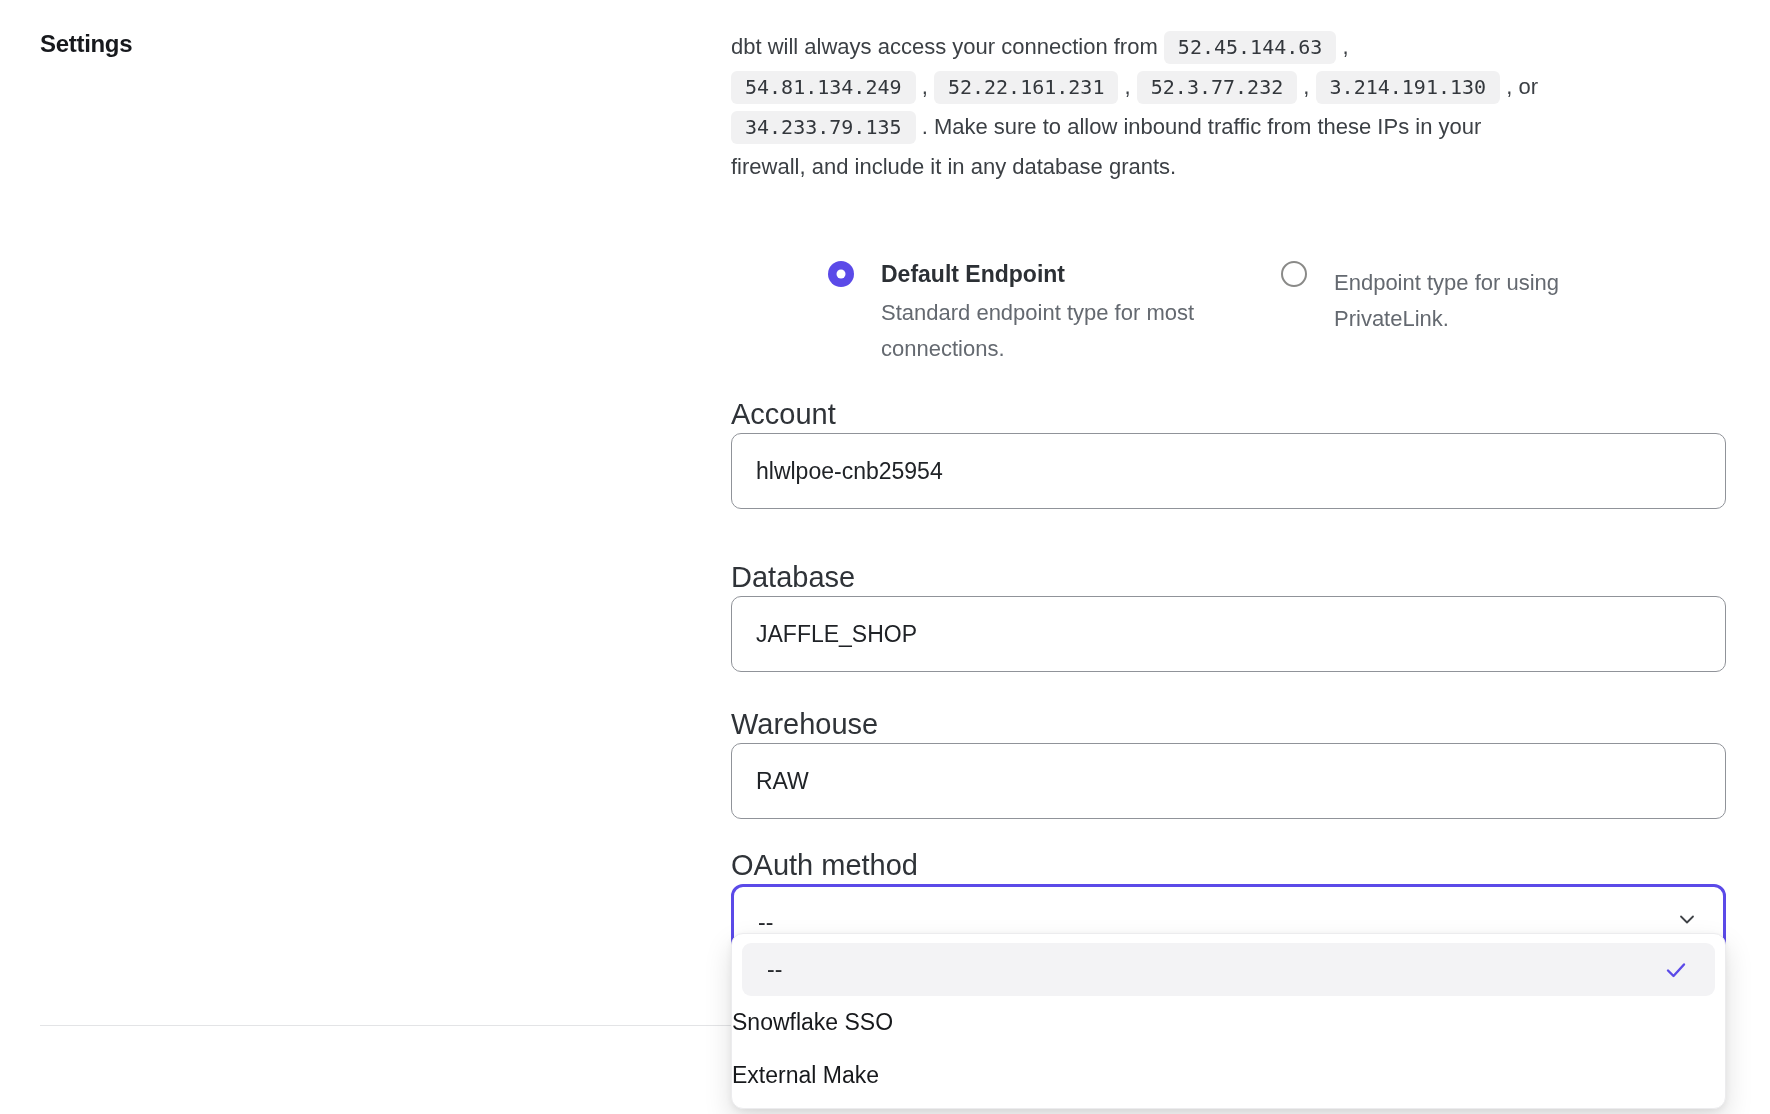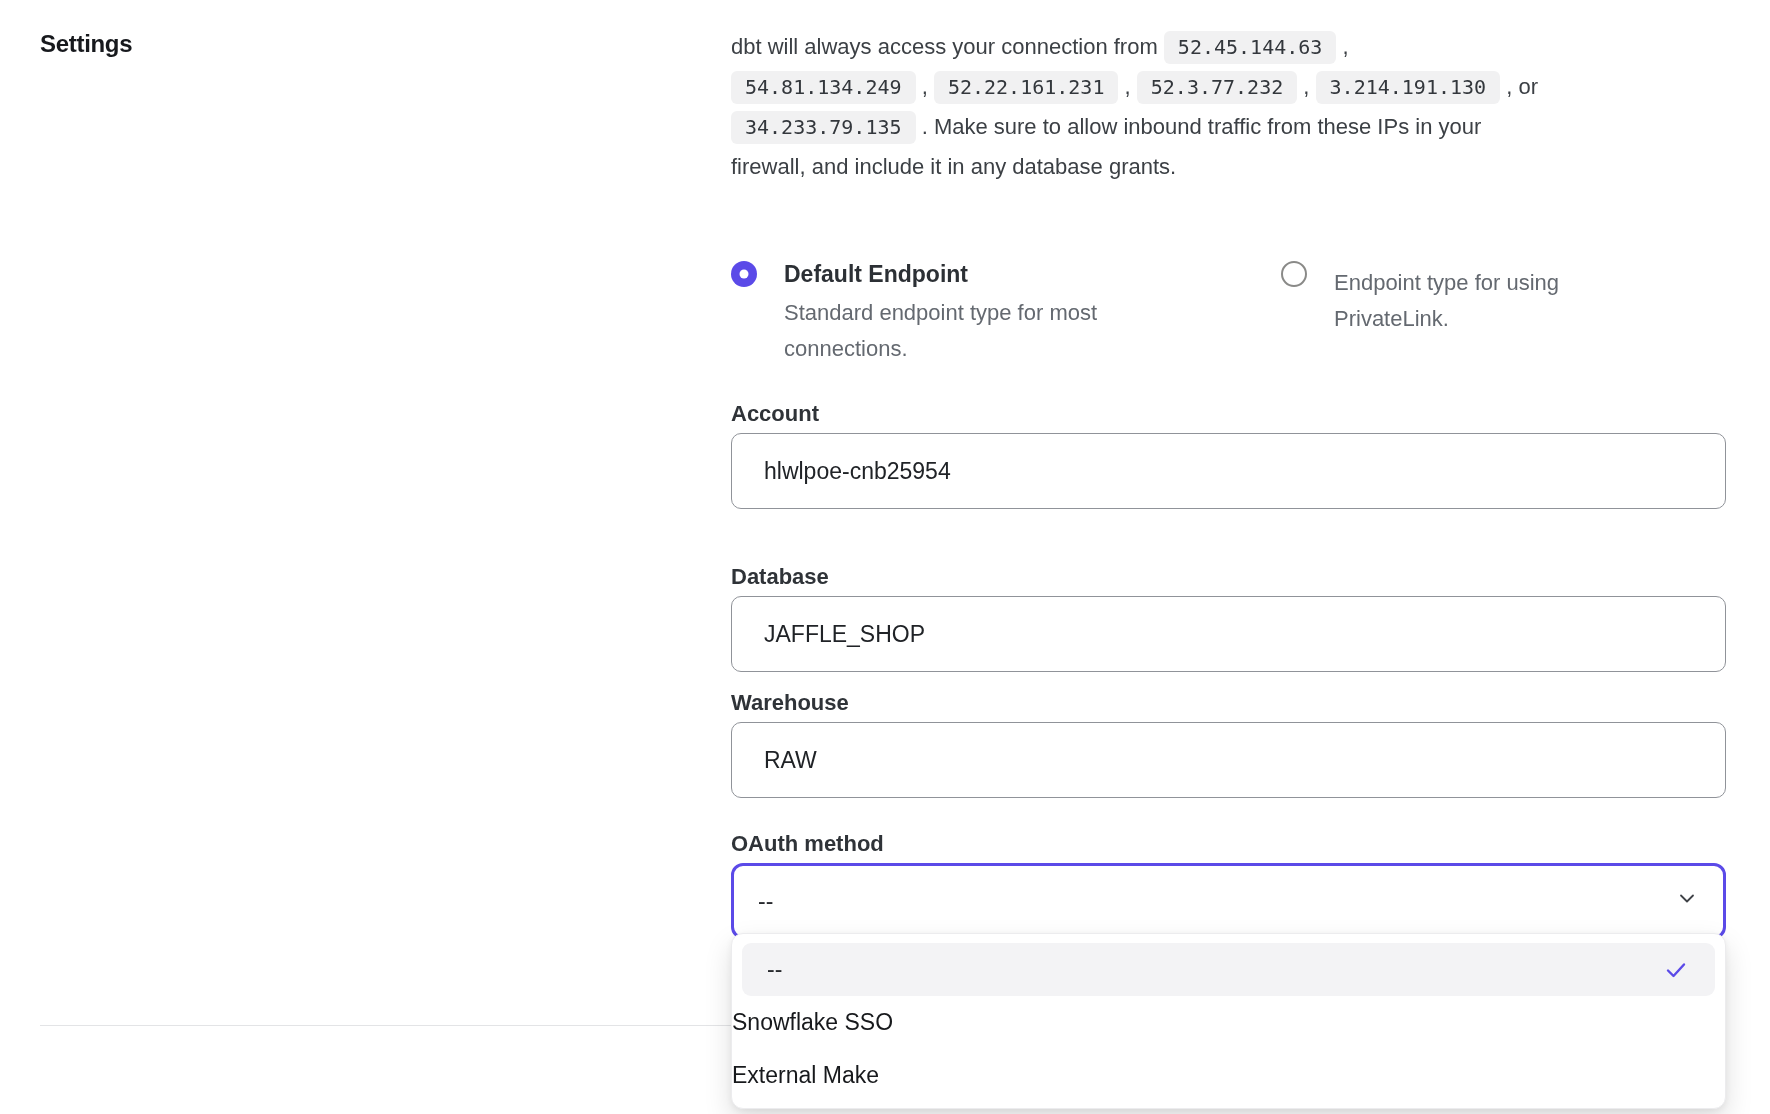--- a/index.html
+++ b/index.html
@@ -36,21 +36,21 @@
     background:var(--chip-bg);
     border-radius:6px;
     padding:4px 14px 5px;
   }
   
   .endpoint-row{
     margin-top:73px;
     display:flex;
   }
   .endpoint-option{display:flex;align-items:flex-start;}
-  .endpoint-option.first{width:550px;flex:0 0 550px;}
+  .endpoint-option.first{width:550px;flex:0 0 550px;justify-content:flex-end;}
   .radio{
     width:26px;height:26px;border-radius:50%;
     flex:0 0 26px;margin-top:2px;
     position:relative;
   }
   .radio.checked{background:var(--accent);}
   .radio.checked::after{
     content:"";position:absolute;left:50%;top:50%;
     width:9px;height:9px;border-radius:50%;background:#fff;
     transform:translate(-50%,-50%);
@@ -68,32 +68,32 @@
   .help-circle{
     display:inline-flex;align-items:center;justify-content:center;
     width:24px;height:24px;border-radius:50%;
     border:2px solid #5a5e63;color:#5a5e63;
     font-size:15px;font-weight:700;line-height:1;
     margin-left:12px;transform:translateY(-2px);
   }
   
   .field{margin-top:34px;}
   .field-label{
-    font-size:22px;font-weight:700;color:#2f3338;line-height:26px;margin-bottom:6px;
+    font-size:29px;font-weight:400;color:#2f3338;line-height:26px;margin-bottom:6px;
   }
   .text-input{
     display:block;width:995px;height:76px;
     border:1.5px solid var(--input-border);
     border-radius:10px;background:#fff;
-    padding:0 32px;font-size:23px;color:#202327;
+    padding:0 24px;font-size:23px;color:#202327;
     font-family:"Liberation Sans","DejaVu Sans",sans-serif;
     outline:none;
   }
   .field.db{margin-top:55px;}
-  .field.wh{margin-top:18px;}
+  .field.wh{margin-top:39px;}
   .field.oauth{margin-top:33px;}
   .select-box{
     position:relative;width:995px;height:76px;
     border:3px solid var(--accent);border-radius:12px;background:#fff;
     display:flex;align-items:center;
     padding:0 24px;font-size:23px;font-weight:500;color:#27292d;
     cursor:pointer;
   }
   .select-box .chev{
     position:absolute;right:24px;top:50%;transform:translateY(-50%);

